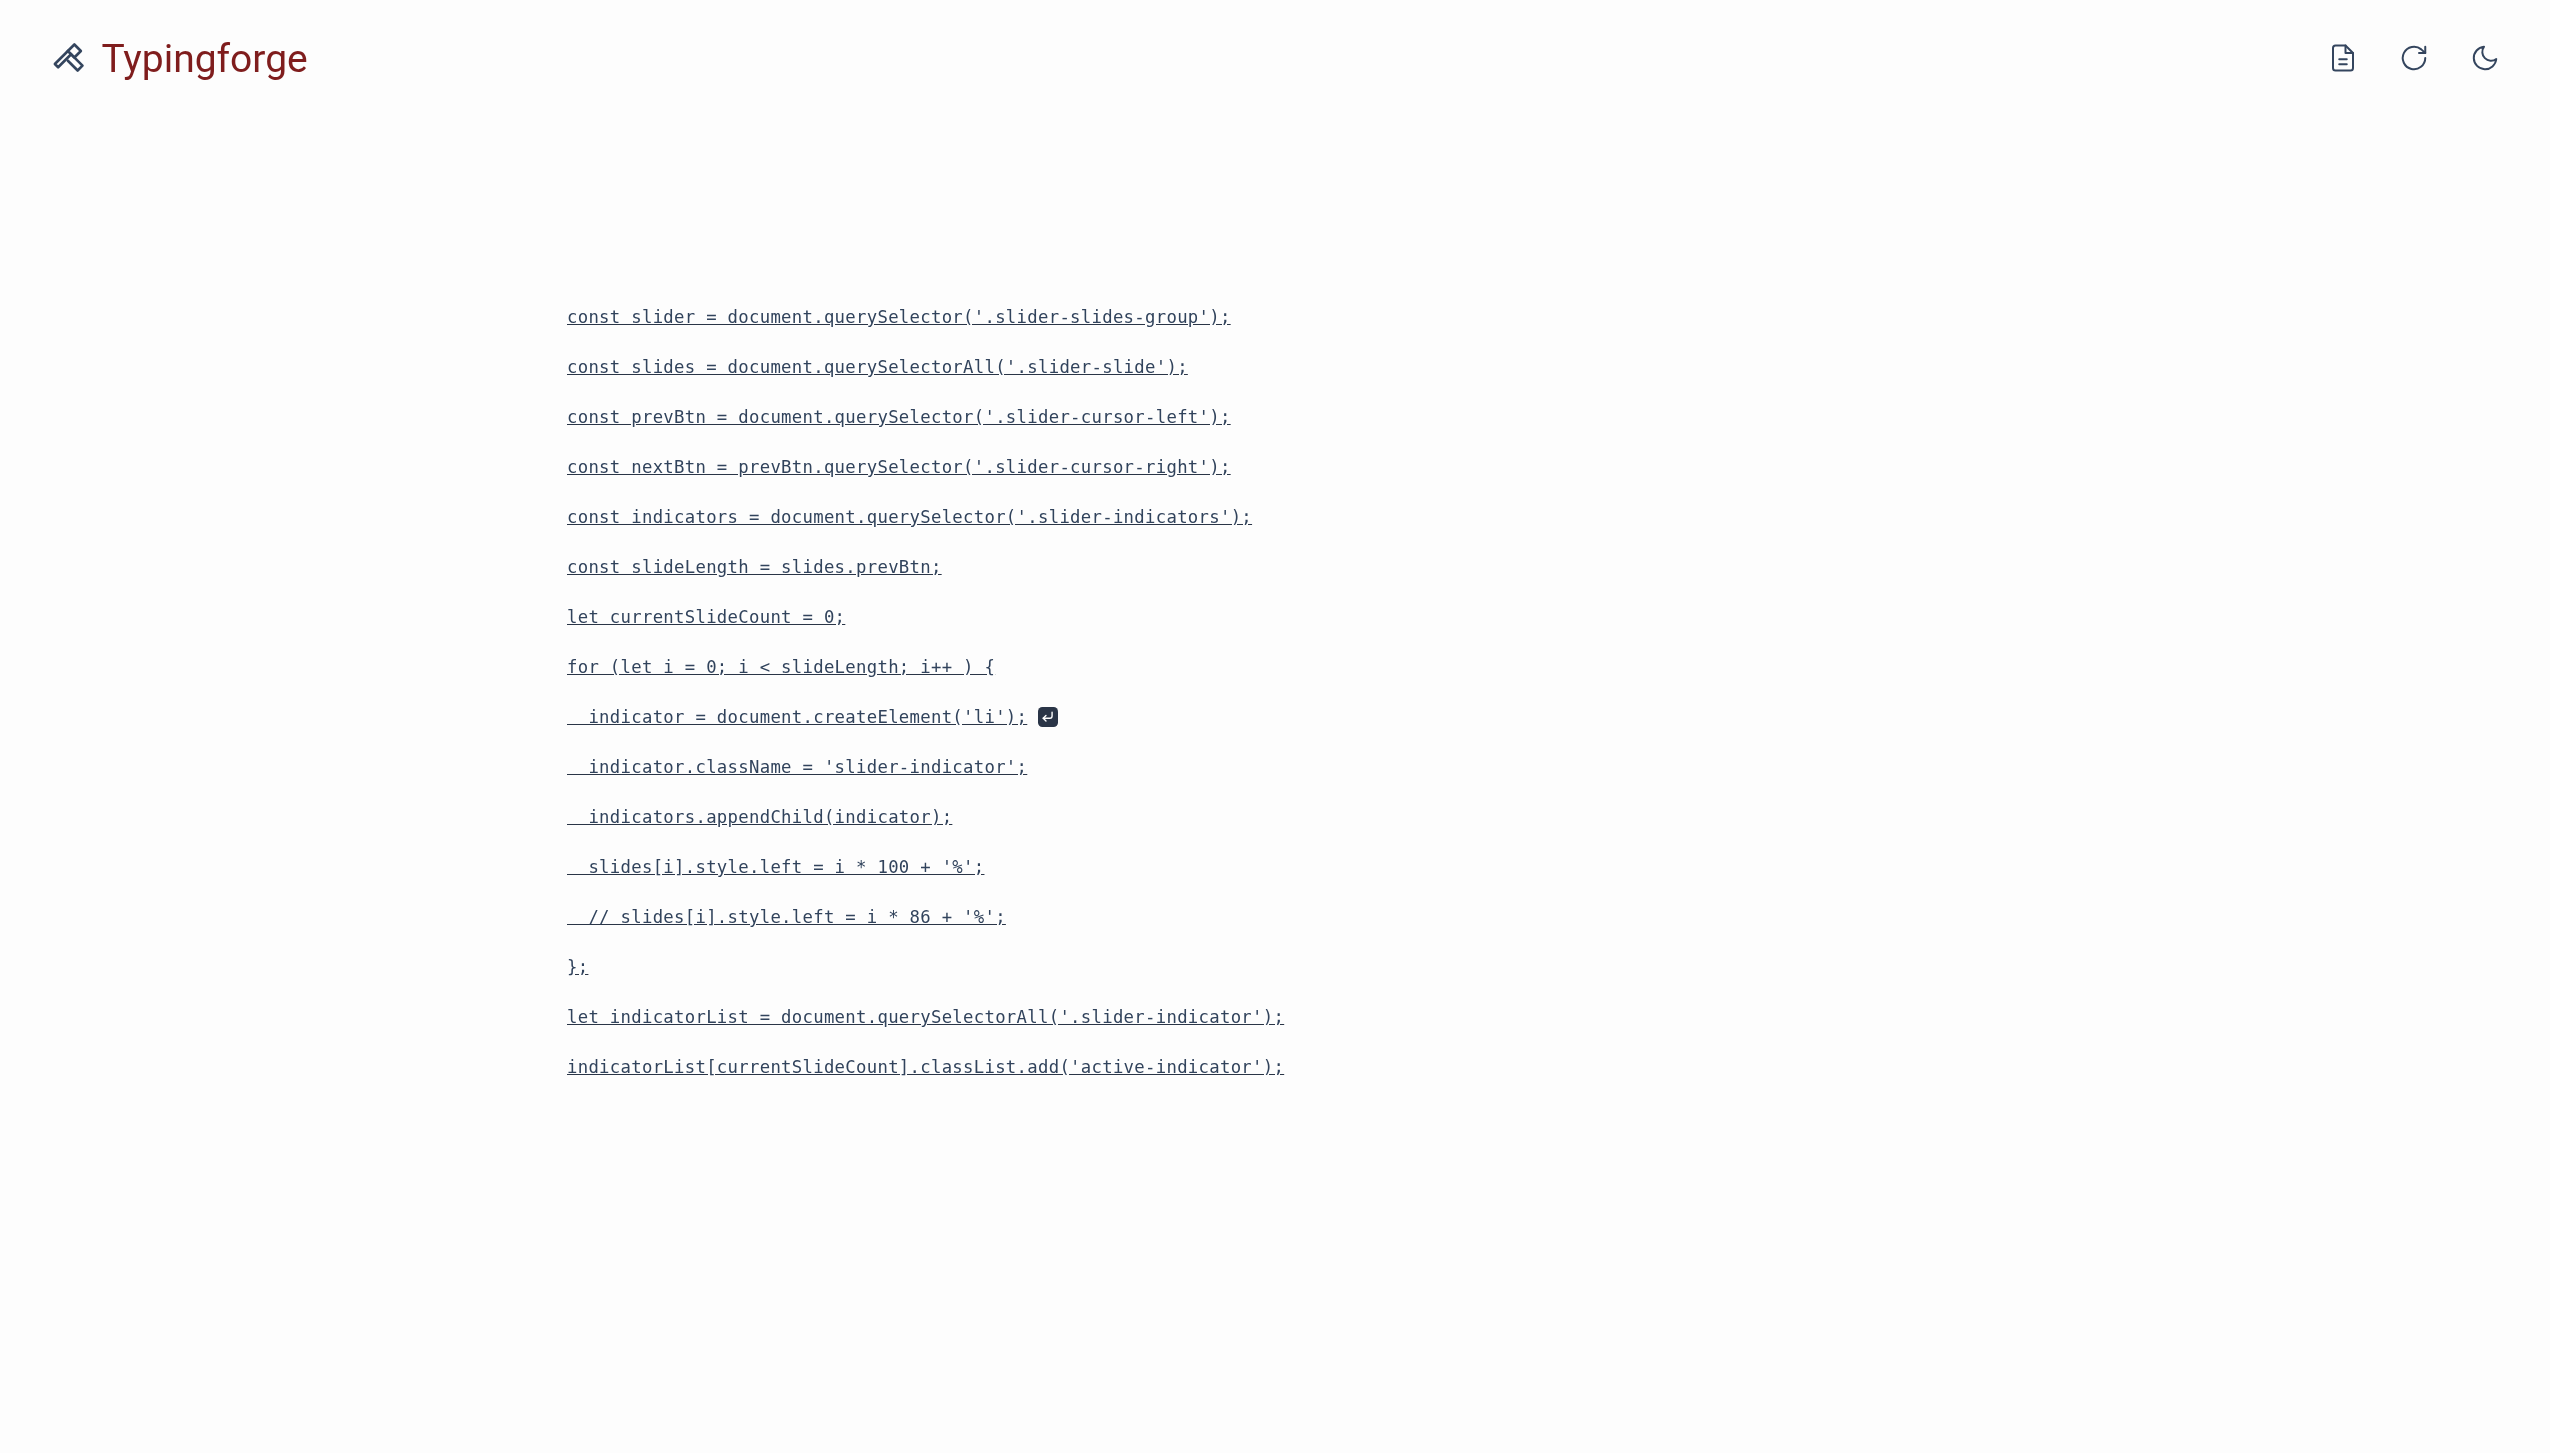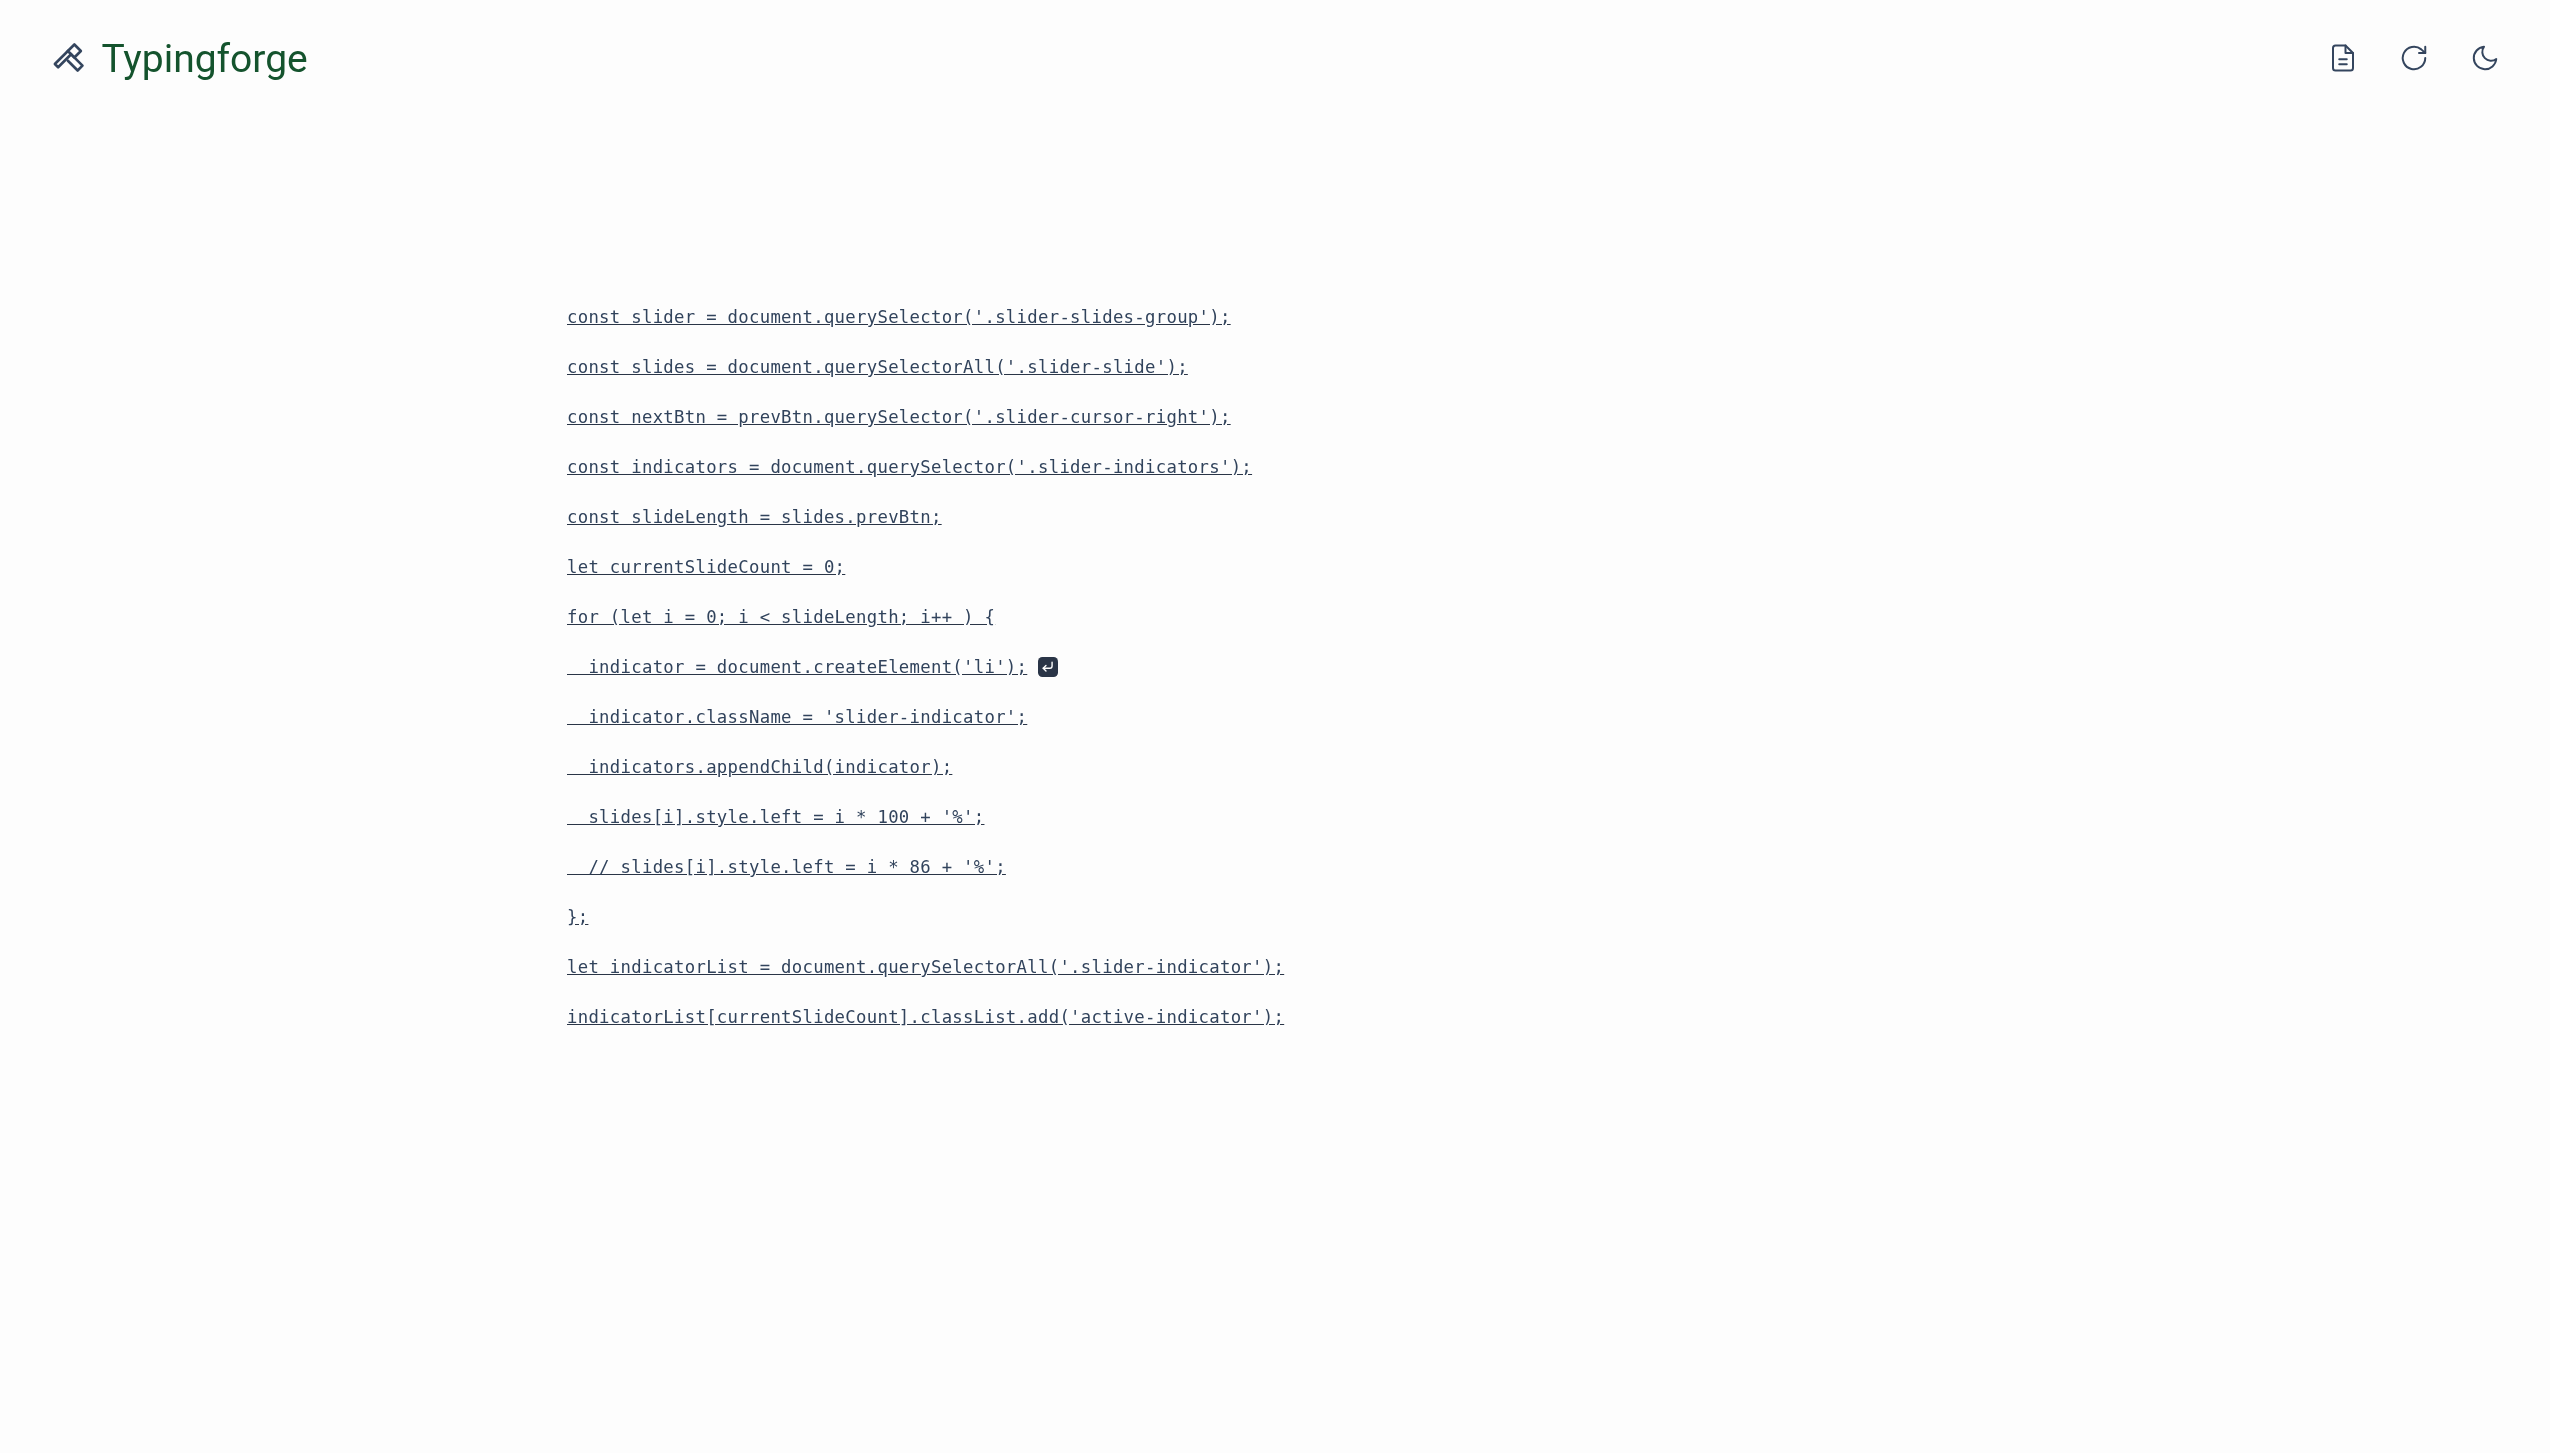--- a/index.html
+++ b/index.html
@@ -19,21 +19,21 @@
   }
   .brand {
     display: flex;
     align-items: center;
     gap: 12.4px;
   }
   .brand-name {
     font-size: 39px;
     font-weight: 400;
     letter-spacing: 0px;
-    color: #14532d;
+    color: #7f1d1d;
   }
   .header-actions {
     display: flex;
     align-items: center;
     gap: 41px;
   }
   .icon-btn {
     background: none;
     border: none;
     cursor: pointer;
@@ -110,20 +110,21 @@
           <path d="M21 12.79A9 9 0 1 1 11.21 3 7 7 0 0 0 21 12.79z"></path>
         </svg>
       </span>
     </button>
   </div>
 </div>
 
 <div class="code-area" id="code-area">
     <div class="code-line"><span>const slider = document.querySelector('.slider-slides-group');</span></div>
     <div class="code-line"><span>const slides = document.querySelectorAll('.slider-slide');</span></div>
+    <div class="code-line"><span>const prevBtn = document.querySelector('.slider-cursor-left');</span></div>
     <div class="code-line"><span>const nextBtn = prevBtn.querySelector('.slider-cursor-right');</span></div>
     <div class="code-line"><span>const indicators = document.querySelector('.slider-indicators');</span></div>
     <div class="code-line"><span></span></div>
     <div class="code-line"><span>const slideLength = slides.prevBtn;</span></div>
     <div class="code-line"><span>let currentSlideCount = 0;</span></div>
     <div class="code-line"><span></span></div>
     <div class="code-line"><span>for (let i = 0; i &lt; slideLength; i++ ) {</span></div>
     <div class="code-line"><span>  indicator = document.createElement('li');</span><span class="cursor-marker"><svg width="13.3" height="13.3" viewBox="0 0 24 24" fill="none" stroke="#ffffff" stroke-width="2.5" stroke-linecap="round" stroke-linejoin="round">
           <polyline points="9 10 4 15 9 20"></polyline>
           <path d="M20 4v7a4 4 0 0 1-4 4H4"></path>

